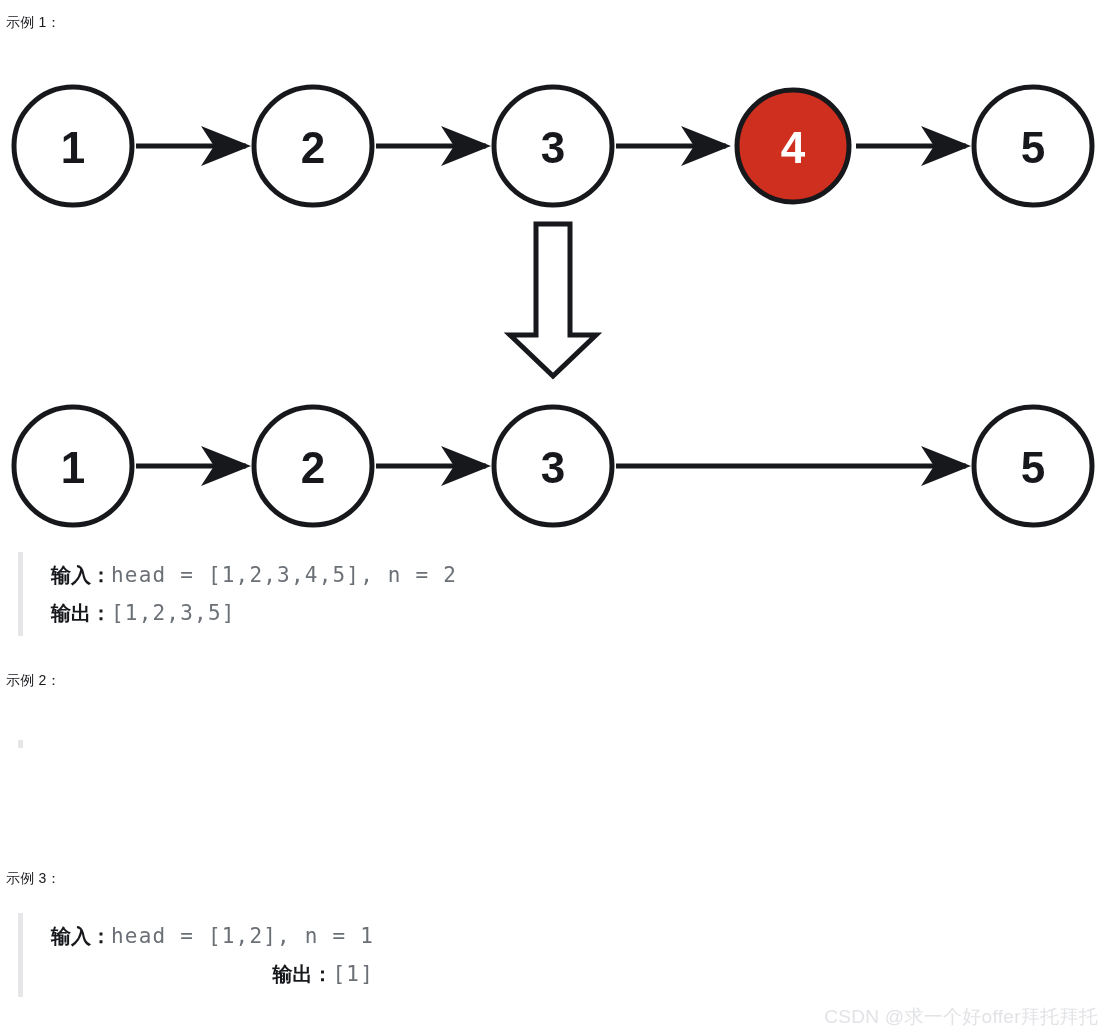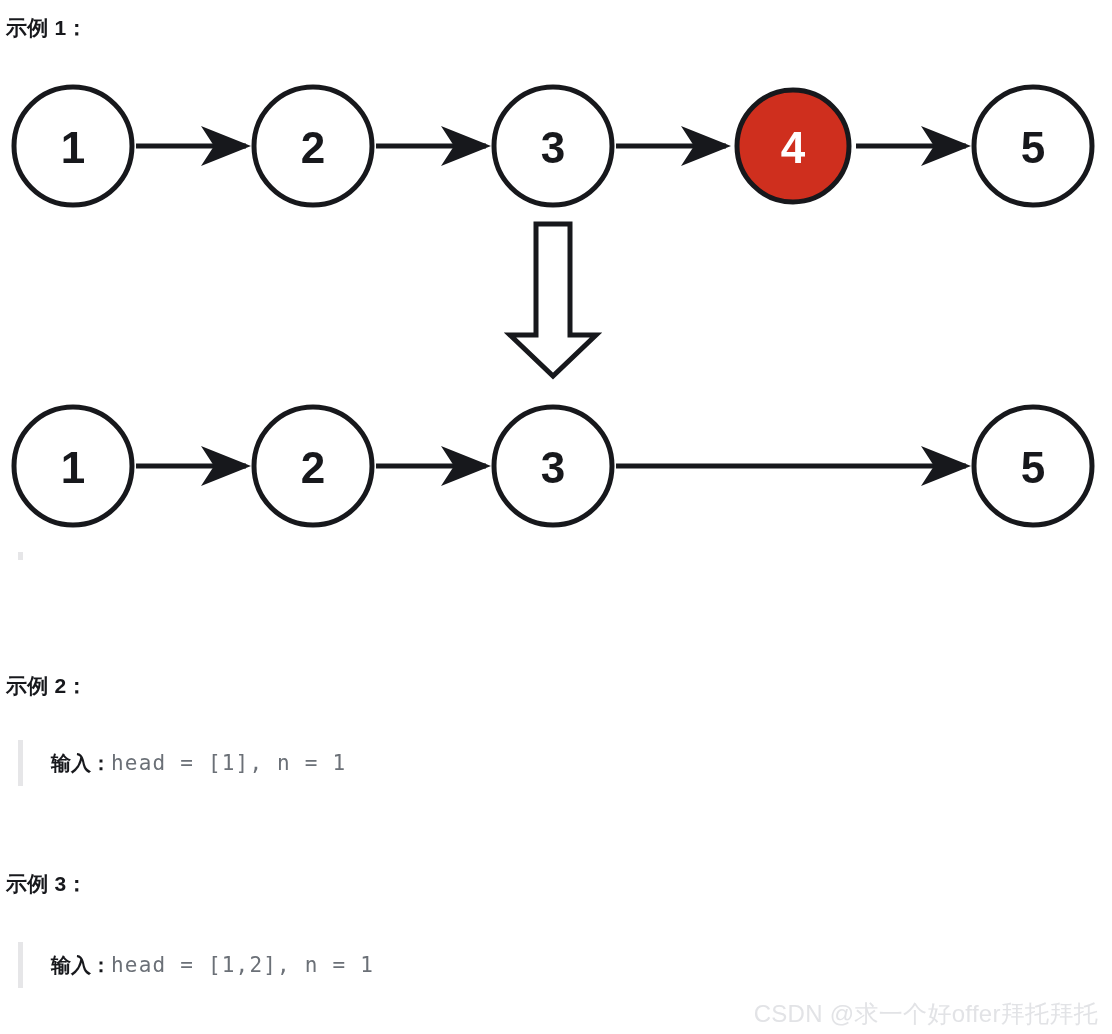--- a/index.html
+++ b/index.html
@@ -14,22 +14,22 @@
     overflow: hidden;
     font-family: "Liberation Sans", "DejaVu Sans", sans-serif;
     color: #1f2328;
     -webkit-font-smoothing: antialiased;
   }
 
   
   .example-heading {
     position: absolute;
     left: 6px;
-    font-size: 21px;
-    font-weight: bold;
+    font-size: 14px;
+    font-weight: normal;
     color: #17181c;
     letter-spacing: 0.2px;
     white-space: nowrap;
   }
   #heading-1 { top: 14px; }
   #heading-2 { top: 672px; }
   #heading-3 { top: 870px; }
 
   
   .diagram {
@@ -75,21 +75,21 @@
   
   .io-block {
     position: absolute;
     left: 18px;
     border-left: 5px solid #e6e6e8;
     padding: 4px 0 4px 28px;
     box-sizing: border-box;
   }
   #io-block-1 { top: 552px; }
   #io-block-2 { top: 740px; }
-  #io-block-3 { top: 942px; text-align: right; }
+  #io-block-3 { top: 913px; text-align: right; }
 
   .io-line {
     white-space: nowrap;
     line-height: 38px;
     height: 38px;
   }
   .io-label {
     font-family: "Liberation Sans", "DejaVu Sans", sans-serif;
     font-size: 20px;
     font-weight: bold;
@@ -100,21 +100,21 @@
     font-size: 21px;
     color: #6b7077;
     letter-spacing: 1.2px;
   }
 
   
   #watermark {
     position: absolute;
     right: 14px;
     bottom: 4px;
-    font-size: 24px;
+    font-size: 19px;
     color: #e2e3e6;
     white-space: nowrap;
     letter-spacing: 0.3px;
   }
 </style>
 </head>
 <body>
 
 <div class="example-heading" id="heading-1">示例 1：</div>
 
@@ -184,31 +184,37 @@
       </g>
       <g>
         <circle class="node-circle" cx="1033" cy="406" r="59"></circle>
         <text class="node-label" x="1033" y="407">5</text>
       </g>
     </g>
   </svg>
 </div>
 
 <div class="io-block" id="io-block-1">
+  <div class="io-line">
+    <span class="io-label">输入：</span><span class="io-value">head = [1,2,3,4,5], n = 2</span>
+  </div>
+  <div class="io-line">
+    <span class="io-label">输出：</span><span class="io-value">[1,2,3,5]</span>
+  </div>
 </div>
 
 <div class="example-heading" id="heading-2">示例 2：</div>
 
 <div class="io-block" id="io-block-2">
-  <div class="io-line">
-    <span class="io-label">输入：</span><span class="io-value">head = [1], n = 1</span>
-  </div>
 </div>
 
 <div class="example-heading" id="heading-3">示例 3：</div>
 
 <div class="io-block" id="io-block-3">
   <div class="io-line">
     <span class="io-label">输入：</span><span class="io-value">head = [1,2], n = 1</span>
   </div>
+  <div class="io-line">
+    <span class="io-label">输出：</span><span class="io-value">[1]</span>
+  </div>
 </div>
 
 <div id="watermark">CSDN @求一个好offer拜托拜托</div>
 
 </body></html>

